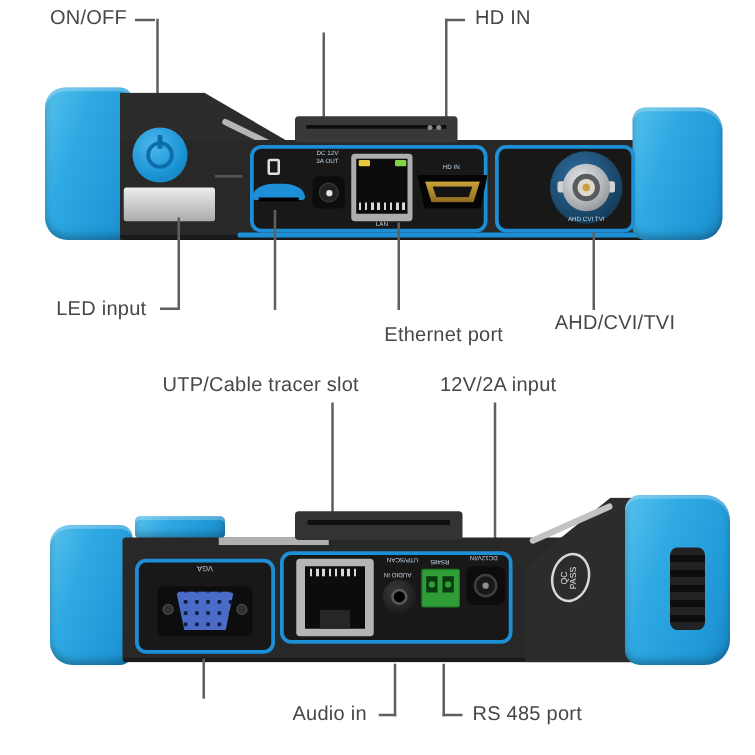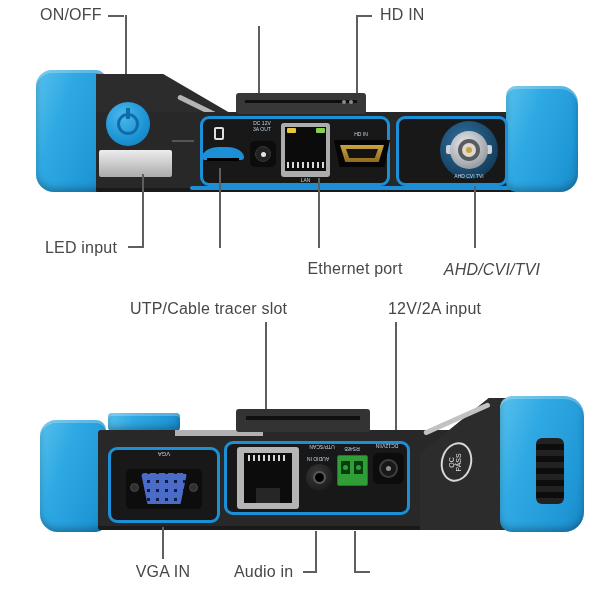--- a/index.html
+++ b/index.html
@@ -122,26 +122,26 @@
   <div class="cline" style="left:142px; top:174px; width:2px; height:74px;"></div>
   <div class="cline" style="left:128px; top:246px; width:15px; height:2px;"></div>
   <div class="callout-label" style="left:45px; top:239px;">LED input</div>
 
   <div class="cline" style="left:219px; top:168px; width:2px; height:80px;"></div>
 
   <div class="cline" style="left:318px; top:178px; width:2px; height:70px;"></div>
   <div class="callout-label center" style="left:297px; top:260px; width:116px;">Ethernet port</div>
 
   <div class="cline" style="left:474px; top:186px; width:2px; height:62px;"></div>
-  <div class="callout-label center" style="left:434px; top:261px; width:116px;font-style:italic;">AHD/CVI/TVI</div>
+  <div class="callout-label center" style="left:434px; top:250px; width:116px;">AHD/CVI/TVI</div>
 
   <div class="callout-label" style="left:130px; top:300px;">UTP/Cable tracer slot</div>
   <div class="cline" style="left:265px; top:322px; width:2px; height:130px;"></div>
 
-  <div class="callout-label" style="left:352px; top:300px;margin-left:36px;">12V/2A input</div>
+  <div class="callout-label" style="left:352px; top:300px;">12V/2A input</div>
   <div class="cline" style="left:395px; top:322px; width:2px; height:126px;"></div>
 
   <div class="bumper" style="left:40px; top:420px; width:66px; height:112px; border-radius:16px 10px 10px 18px;"></div>
   <div class="bumper" style="left:108px; top:413px; width:72px; height:18px; border-radius:4px;"></div>
   <div class="body-dark" style="left:98px; top:430px; width:452px; height:100px; border-radius:3px; border-bottom:4px solid #1a1a1a;"></div>
   <div class="abs" style="left:175px; top:430px; width:88px; height:6px; background:#c9c9c9; opacity:0.85;"></div>
   <div class="abs" style="left:420px; top:398px; width:132px; height:132px; background:#2c2c2c; clip-path:polygon(0 100%, 0 42%, 52% 0, 100% 0, 100% 100%);"></div>
   <div class="abs" style="left:424px; top:431px; width:72px; height:5px; background:#c2c2c2; border-radius:3px; transform:rotate(-24deg); transform-origin:left center;"></div>
   <div class="bumper" style="left:500px; top:396px; width:84px; height:136px; border-radius:12px 20px 20px 12px;"></div>
   <div class="abs" style="left:536px; top:438px; width:28px; height:66px; background:repeating-linear-gradient(180deg,#222 0 6px,#0d0d0d 6px 12px); border-radius:6px;"></div>
@@ -180,22 +180,22 @@
   <div class="abs circ" style="left:386px; top:466px; width:5px; height:5px; background:#909090;"></div>
 
   <div class="abs" style="left:441px; top:442px; width:31px; height:40px; border:2px solid #d8d8d8; border-radius:50%; transform:rotate(14deg); display:flex; align-items:center; justify-content:center;">
     <div style="transform:rotate(-104deg); font-size:7px; line-height:6.5px; color:#e0e0e0; text-align:center; white-space:nowrap;">
       <span>QC</span><br>
       <span>PASS</span>
     </div>
   </div>
 
   <div class="cline" style="left:162px; top:527px; width:2px; height:32px;"></div>
-  <div class="callout-label center" style="left:115px; top:563px; width:96px;">VGA IN</div>
 
   <div class="callout-label" style="left:234px; top:563px;">Audio in</div>
   <div class="cline" style="left:303px; top:571px; width:14px; height:2px;"></div>
   <div class="cline" style="left:315px; top:531px; width:2px; height:42px;"></div>
 
   <div class="cline" style="left:354px; top:531px; width:2px; height:42px;"></div>
   <div class="cline" style="left:354px; top:571px; width:16px; height:2px;"></div>
+  <div class="callout-label" style="left:378px; top:563px;">RS 485 port</div>
 
 </div>
 
 </body></html>

